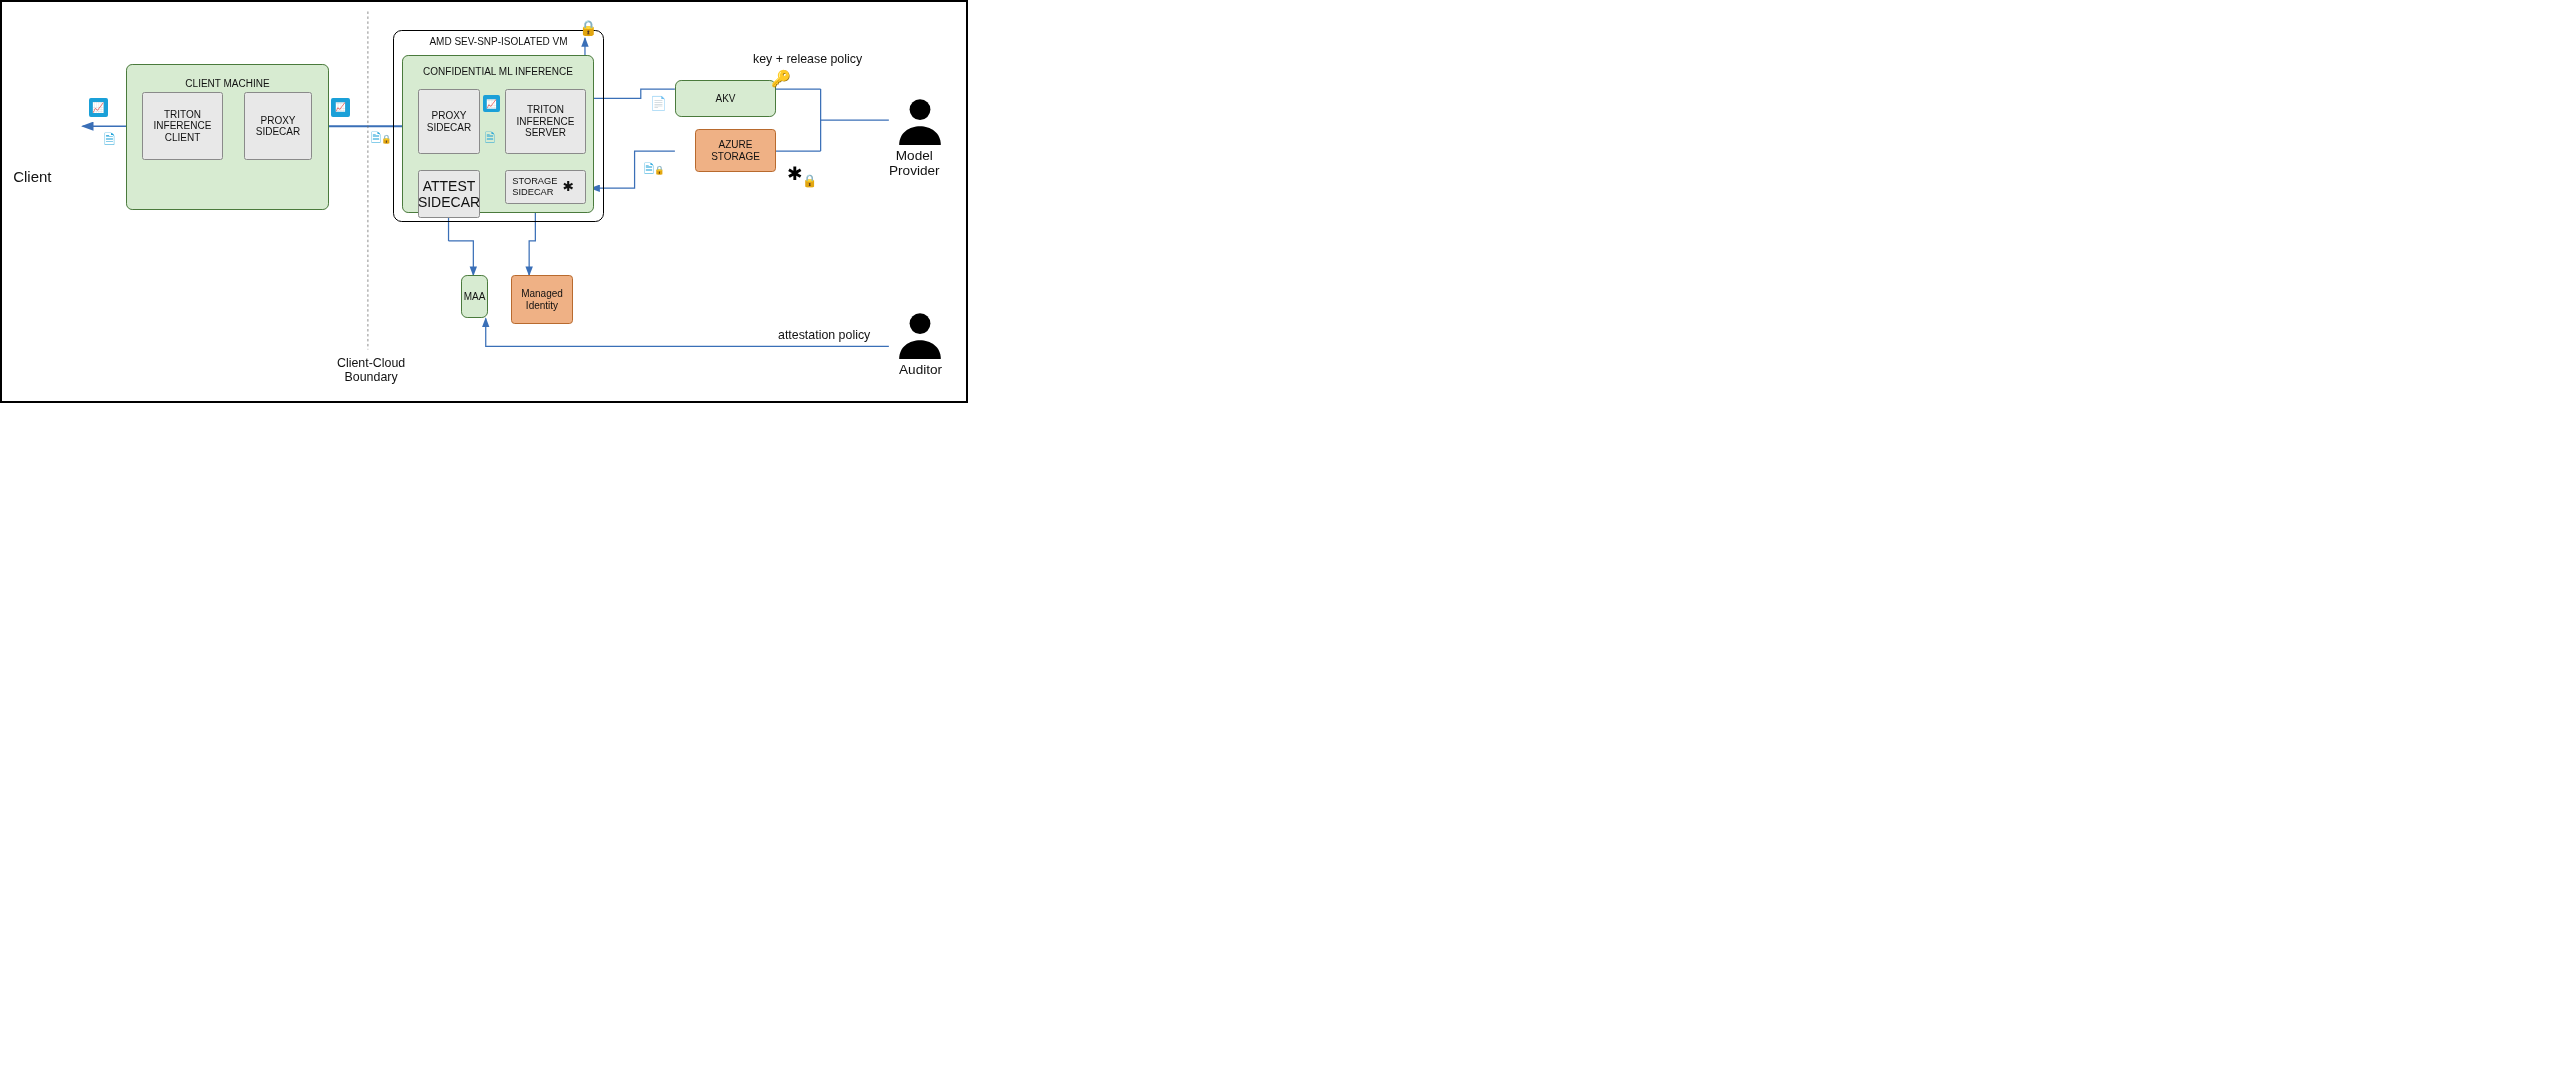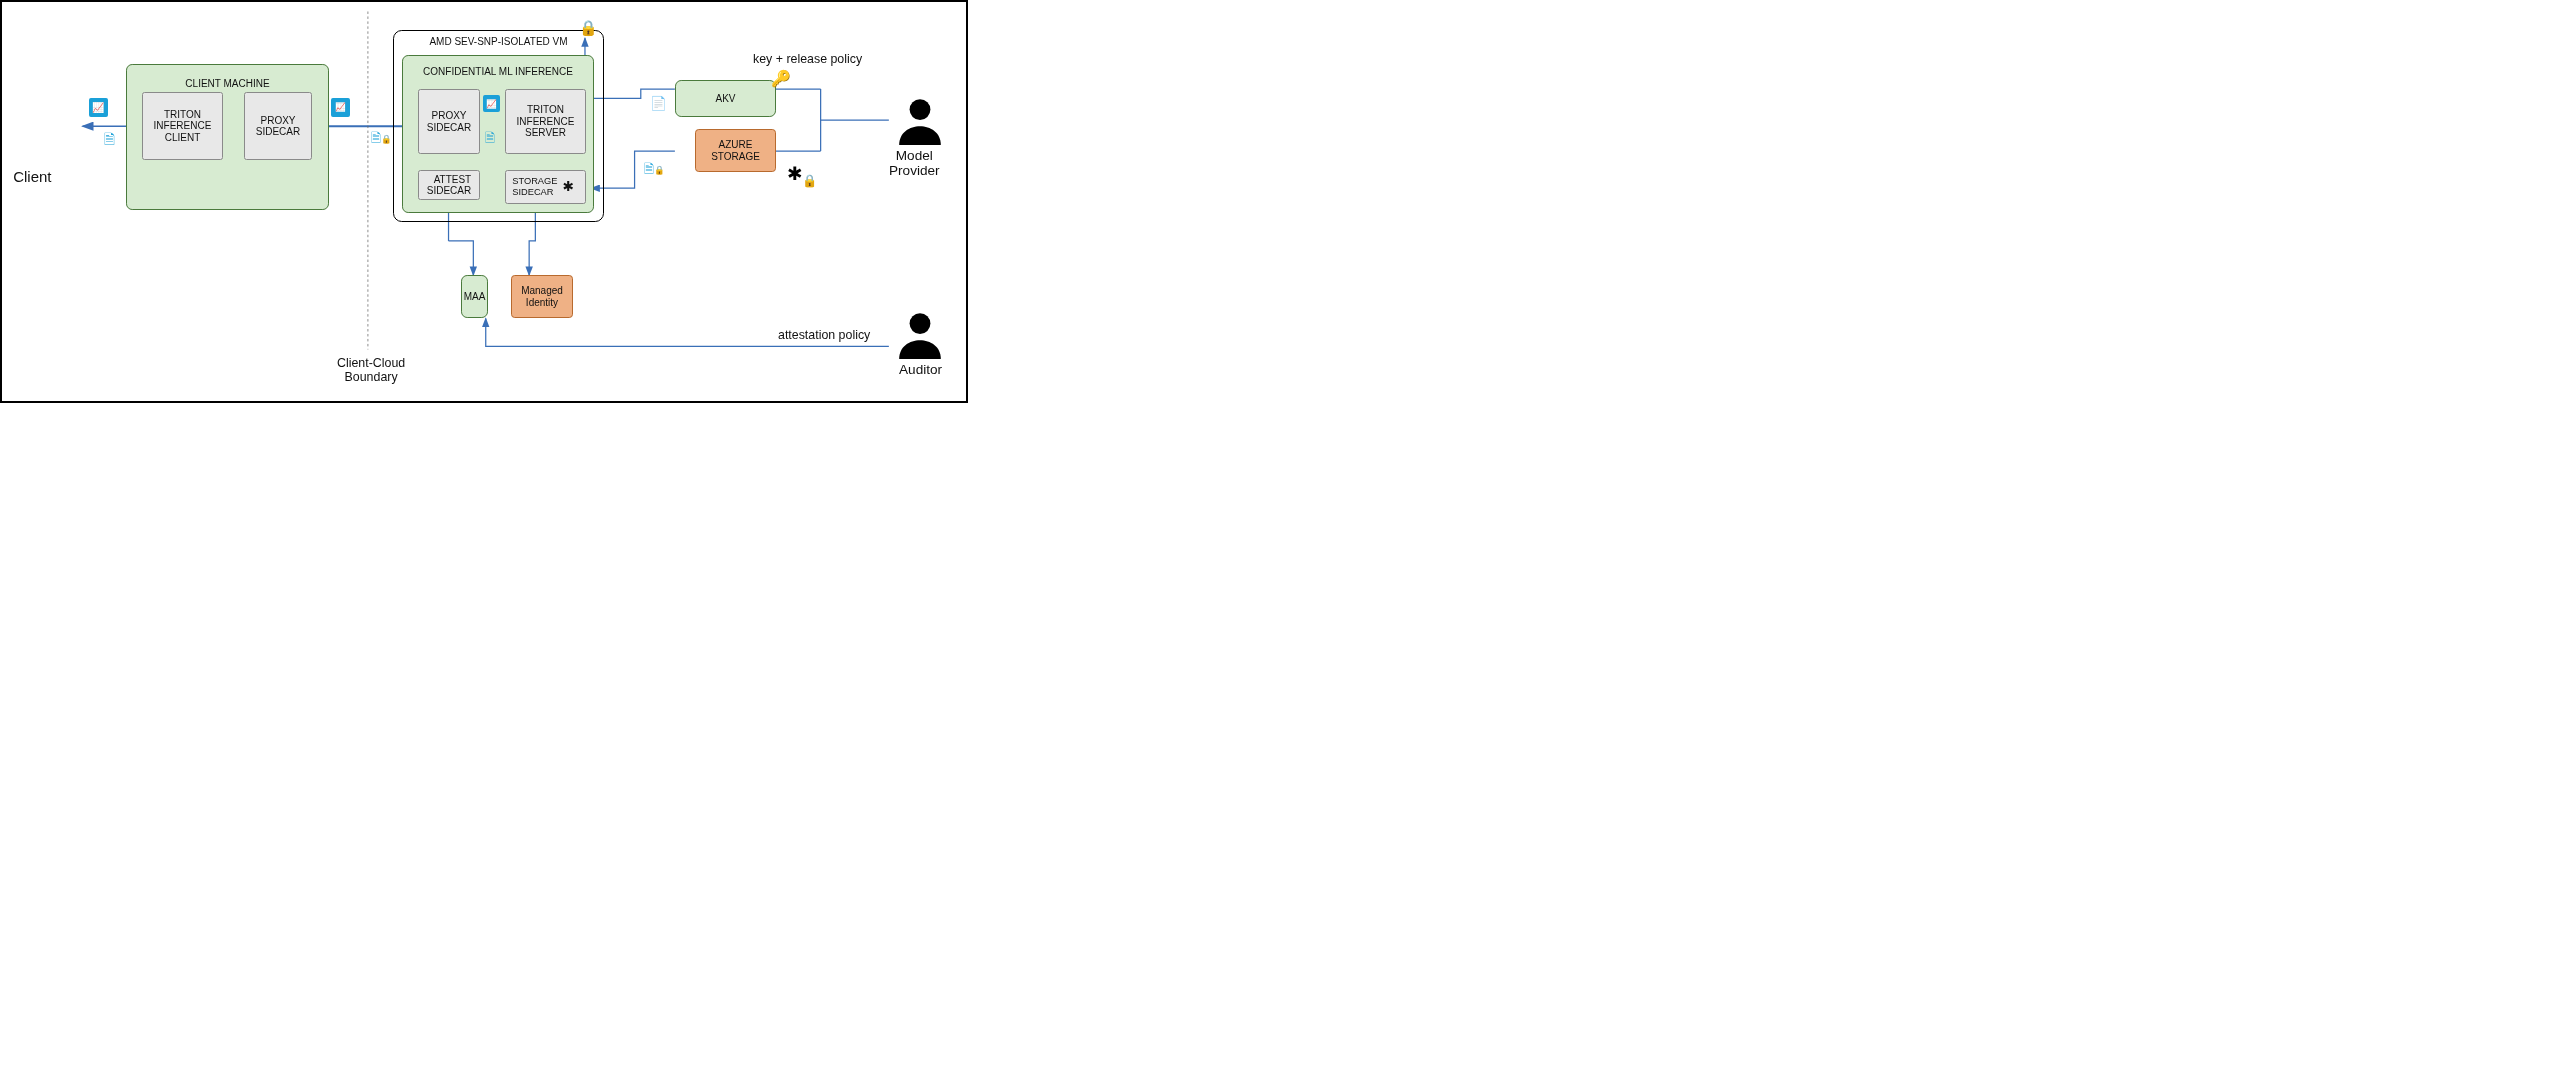--- a/index.html
+++ b/index.html
@@ -73,34 +73,34 @@
   </div>
 
   <div class="box green" style="left:400px;top:53px;width:192px;height:158px;align-items:flex-start;padding-top:10px;">
     <span class="title">CONFIDENTIAL ML INFERENCE</span>
   </div>
   <div class="box grey" style="left:416px;top:87px;width:62px;height:65px;white-space:pre-line;">PROXY
 SIDECAR</div>
   <div class="box grey" style="left:503px;top:87px;width:81px;height:65px;white-space:pre-line;">TRITON
 INFERENCE
 SERVER</div>
-  <div class="box grey" style="left:416px;top:168px;width:62px;height:30px;white-space:pre-line;font-size:10px;text-align:right;">ATTEST
+  <div class="box grey" style="left:416px;top:168px;width:62px;height:48px;white-space:pre-line;font-size:14px;">ATTEST
 SIDECAR</div>
   <div class="box grey" style="left:503px;top:168px;width:81px;height:34px;white-space:pre-line;font-size:9.3px;justify-content:flex-start;padding-left:6.2px;text-align:left;">
     <span style="white-space:pre-line;">STORAGE
 SIDECAR</span>
     <span style="margin-left:5px;font-size:13.6px;">✱</span>
   </div>
 
   <div class="box green" style="left:673px;top:78px;width:101px;height:37px;">AKV</div>
   <div class="box orange" style="left:673px;top:127px;width:81px;height:43px;white-space:pre-line;margin-left:20px;">AZURE
 STORAGE</div>
 
   <div class="box green" style="left:459px;top:273px;width:27px;height:43px;">MAA</div>
-  <div class="box orange" style="left:509px;top:273px;width:62px;height:43px;white-space:pre-line;">Managed
+  <div class="box orange" style="left:509px;top:273px;width:62px;height:49px;white-space:pre-line;">Managed
 Identity</div>
 
   <div class="lbl" style="left:751px;top:50px;">key + release policy</div>
   <div class="lbl" style="left:776px;top:326px;">attestation policy</div>
   <div class="lbl" style="left:335px;top:354px;white-space:pre-line;text-align:center;">Client-Cloud
 Boundary</div>
 
   <svg style="position:absolute;left:893px;top:93px;" width="50" height="50" viewBox="0 0 24 24">
       <circle cx="12" cy="7" r="5" fill="#000"></circle>
       <path d="M2 24c0-6 5-9 10-9s10 3 10 9Z" fill="#000"></path>

